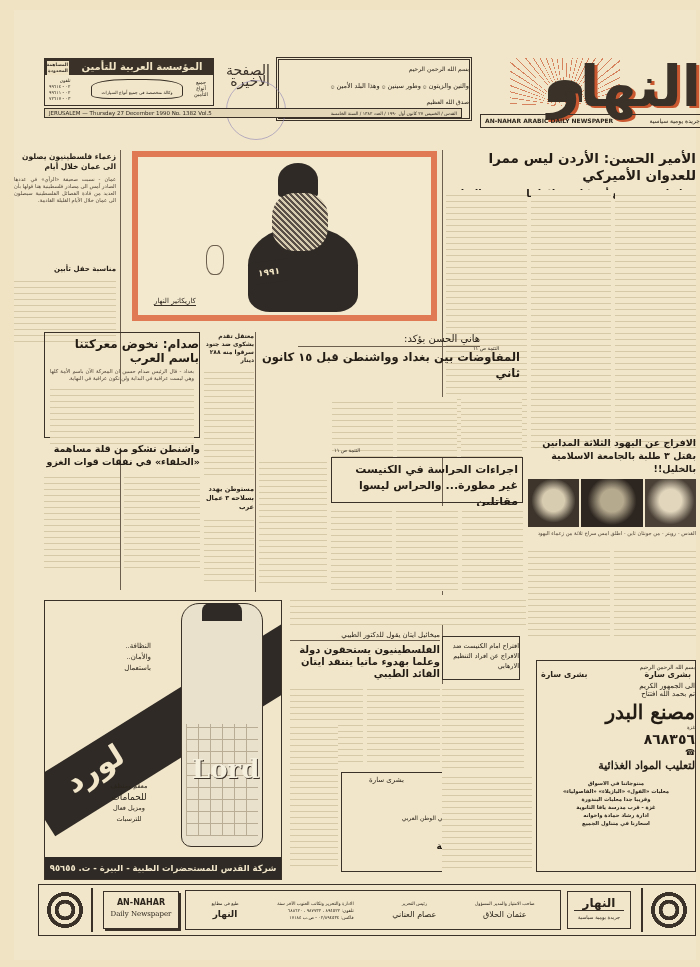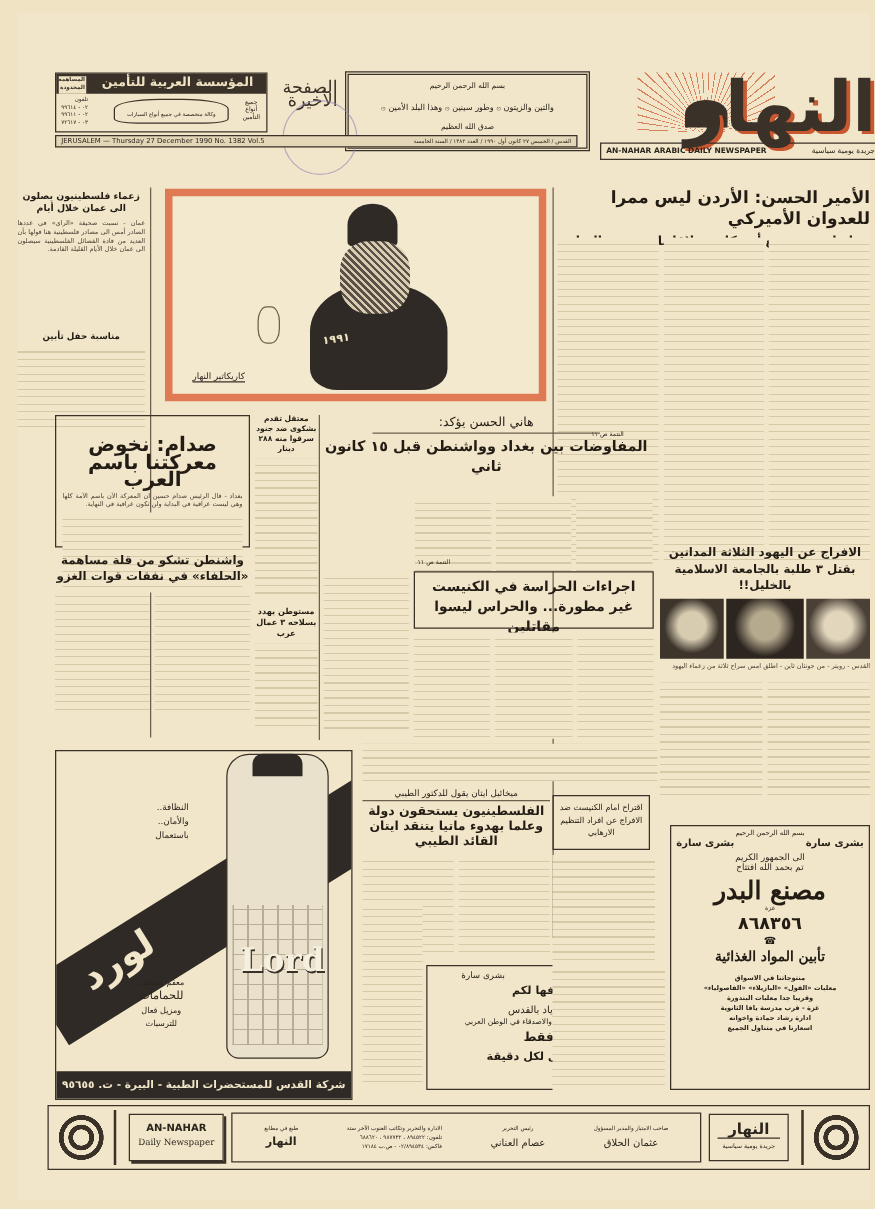--- a/index.html
+++ b/index.html
@@ -14,21 +14,21 @@
     position: absolute; left: 14px; top: 10px; width: 682px; height: 950px;
     background: #f1e6c9;
   }
   .abs { position: absolute; }
   .txt {
     font-size: 5.2px; line-height: 7px; color: #4a3f33; direction: rtl; text-align: justify;
     overflow: hidden;
   }
   .rule-v { position: absolute; width: 1px; background: #6d5f4d; }
   .box { position: absolute; border: 1.5px solid #3a3128; }
-  .hl { font-weight: bold; color: #231c15; direction: rtl; text-align: center; font-family: "DejaVu Sans", sans-serif; }
+  .hl { font-weight: bold; color: #231c15; direction: rtl; font-family: "DejaVu Sans", sans-serif; }
 
   
   .logo-wrap { left: 456px; top: 40px; width: 235px; height: 80px; }
   .logo-text {
     position: absolute; right: 4px; top: 4px; font-size: 56px; font-weight: bold; color: #3a3128;
     font-family: "DejaVu Sans", sans-serif; letter-spacing: -2px;
     text-shadow: 3px 2px 0 #c9572f;
   }
   .logo-sub {
     position: absolute; left: 10px; bottom: 2px; width: 225px; height: 14px;
@@ -130,21 +130,21 @@
     <div class="hl" style="font-size:11.5px;line-height:16px;margin-top:2px">المفاوضات بين بغداد وواشنطن قبل ١٥ كانون ثاني</div>
   </div>
   <div class="abs" style="left:318px;top:387px;width:190px;height:60px;display:flex;gap:4px;flex-direction:row-reverse">
     <div style="flex:1;background:repeating-linear-gradient(#f1e6c9 0 5px,#d6c9a8 5px 6px)"></div>
     <div style="flex:1;background:repeating-linear-gradient(#f1e6c9 0 5px,#d6c9a8 5px 6px)"></div>
     <div style="flex:1;background:repeating-linear-gradient(#f1e6c9 0 5px,#d6c9a8 5px 6px)"></div>
   </div>
   <div class="abs" style="left:320px;top:437px;font-size:5px;direction:rtl">التتمة ص ١١</div>
 
   <div class="box" style="left:30px;top:322px;width:156px;height:106px">
-    <div class="hl" style="font-size:16px;line-height:14px;margin-top:16px">صدام: نخوض معركتنا باسم العرب</div>
+    <div class="hl" style="font-size:12px;line-height:14px;margin-top:4px">صدام: نخوض معركتنا باسم العرب</div>
     <div class="txt" style="margin:3px 5px 0;height:14px">بغداد - قال الرئيس صدام حسين ان المعركة الآن باسم الأمة كلها وهي ليست عراقية في البداية ولن تكون عراقية في النهاية.</div>
     <div style="margin:2px 5px;height:64px;background:repeating-linear-gradient(#f1e6c9 0 5px,#d6c9a8 5px 6px)"></div>
   </div>
 
   <div class="abs" style="left:190px;top:322px;width:50px">
     <div class="hl" style="font-size:6px;line-height:8px">معتقل تقدم بشكوى ضد جنود سرقوا منه ٢٨٨ دينار</div>
     <div style="margin-top:3px;height:110px;background:repeating-linear-gradient(#f1e6c9 0 5px,#d6c9a8 5px 6px)"></div>
   </div>
   <div class="abs" style="left:190px;top:475px;width:50px">
     <div class="hl" style="font-size:6.5px;line-height:9px">مستوطن يهدد بسلاحه ٣ عمال عرب</div>
@@ -238,21 +238,21 @@
     <div style="display:flex;justify-content:space-between;font-size:8px;font-weight:bold;direction:rtl;padding:0 4px">
       <span>بشرى سارة</span>
       <span>بشرى سارة</span>
     </div>
     <div class="hl" style="font-size:7px;font-weight:normal;margin-top:3px">الى الجمهور الكريم</div>
     <div class="hl" style="font-size:7px;font-weight:normal">تم بحمد الله افتتاح</div>
     <div class="hl" style="font-size:20px;line-height:24px;margin-top:2px;font-family:'DejaVu Serif',serif">مصنع البدر</div>
     <div class="hl" style="font-size:5px;font-weight:normal">غزة</div>
     <div class="hl" style="font-size:14px;line-height:18px">٨٦٨٣٥٦</div>
     <div class="hl" style="font-size:8px;line-height:10px">☎</div>
-    <div class="hl" style="font-size:11px;line-height:15px;font-family:'DejaVu Serif',serif">تأبين المواد الغذائية</div>
+    <div class="hl" style="font-size:11px;line-height:15px;font-family:'DejaVu Serif',serif">لتعليب المواد الغذائية</div>
     <div style="margin-top:6px;font-size:5.3px;line-height:8px;direction:rtl;text-align:center;font-weight:bold">
       <div>منتوجاتنا في الاسواق</div>
       <div>معلبات «الفول» «البازيلاء» «الفاصولياء»</div>
       <div>وقريبا جدا معلبات البندورة</div>
       <div>غزة - قرب مدرسة يافا الثانوية</div>
       <div>ادارة رشاد حمادة واخوانه</div>
       <div>اسعارنا في متناول الجميع</div>
     </div>
   </div>
 

